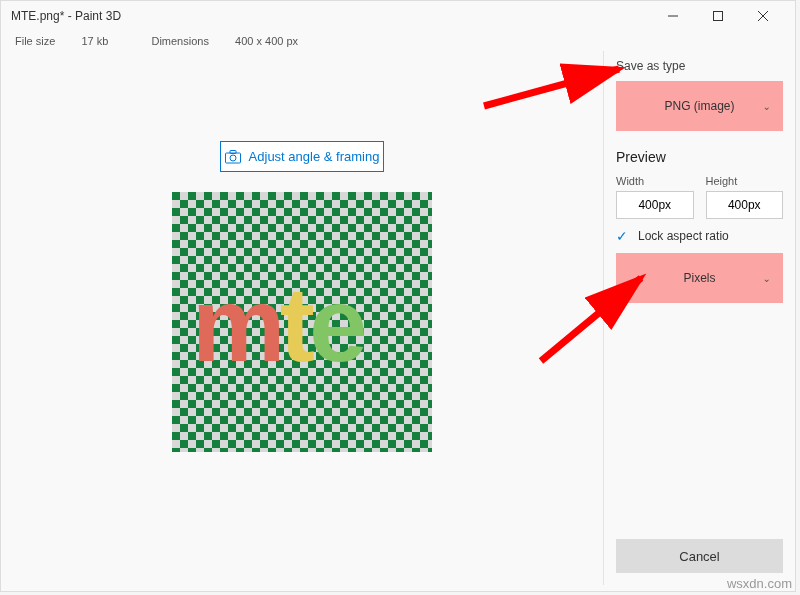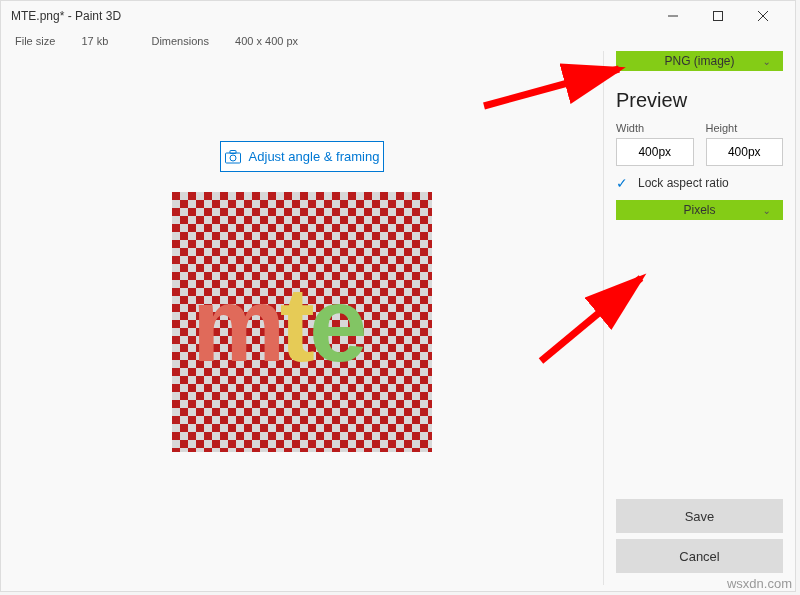--- a/index.html
+++ b/index.html
@@ -8,36 +8,36 @@
     .titlebar { height: 30px; display: flex; align-items: center; padding: 0 10px; font-size: 12px; color: #333; }
     .titlebar-title { flex: 1; }
     .win-controls { display: flex; gap: 0; }
     .win-btn { width: 45px; height: 28px; display: flex; align-items: center; justify-content: center; font-size: 11px; color: #333; }
     .subbar { padding: 4px 14px; font-size: 11px; color: #555; }
     .subbar span { margin-right: 20px; }
     .main { display: flex; height: calc(100% - 56px); }
     .canvas-area { flex: 1; display: flex; flex-direction: column; align-items: center; padding-top: 90px; position: relative; }
     .adjust-btn { border: 1px solid #0078d4; background: white; color: #0078d4; padding: 7px 4px; font-size: 13px; display: flex; align-items: center; gap: 8px; margin-bottom: 20px; cursor: pointer; }
     .camera-icon { width: 16px; height: 14px; display: inline-block; }
-    .canvas-wrap { width: 260px; height: 260px; position: relative; background: #b91c1c; }
+    .canvas-wrap { width: 260px; height: 260px; position: relative; background: #15803d; }
     .checker { position: absolute; inset: 0; background-image:
       linear-gradient(45deg, #d8d8d8 25%, transparent 25%),
       linear-gradient(-45deg, #d8d8d8 25%, transparent 25%),
       linear-gradient(45deg, transparent 75%, #d8d8d8 75%),
       linear-gradient(-45deg, transparent 75%, #d8d8d8 75%);
       background-size: 16px 16px;
       background-position: 0 0, 0 8px, 8px -8px, -8px 0;
     }
     .mte-text { position: absolute; inset: 0; display: flex; align-items: center; justify-content: center; }
     .mte-text svg { width: 230px; }
     .sidebar { width: 192px; border-left: 1px solid #e3e3e3; padding: 0 12px 12px; display: flex; flex-direction: column; font-size: 12px; color: #333; }
     .side-label { font-size: 12px; color: #444; margin: 8px 0 8px; }
-    .dropdown { height: 20px; background: #84cc16; display: flex; align-items: center; justify-content: center; position: relative; cursor: pointer; padding: 0 10px; }
+    .dropdown { height: 50px; background: #fca5a5; display: flex; align-items: center; justify-content: center; position: relative; cursor: pointer; padding: 0 10px; }
     .dropdown .chev { position: absolute; right: 12px; font-size: 10px; color: #555; }
-    .preview-title { font-size: 20px; margin: 18px 0 10px; color: #222; }
+    .preview-title { font-size: 14px; margin: 18px 0 10px; color: #222; }
     .wh-row { display: flex; gap: 12px; }
     .wh-col { flex: 1; }
     .wh-label { font-size: 11px; color: #555; margin-bottom: 4px; display: block; }
     .wh-input { width: 100%; height: 28px; background: white; border: 1px solid #ccc; text-align: center; font-size: 12px; padding: 0 4px; }
     .check-row { display: flex; align-items: center; gap: 8px; margin: 10px 0; font-size: 12px; color: #333; }
     .check-box { width: 14px; height: 14px; color: #0078d4; font-size: 14px; line-height: 1; }
     .spacer { flex: 1; }
     .action-btn { height: 34px; background: #dcdcdc; display: flex; align-items: center; justify-content: center; margin-top: 6px; font-size: 13px; cursor: pointer; }
     .arrow { position: absolute; pointer-events: none; }
     .watermark { position: absolute; bottom: 4px; right: 8px; font-size: 13px; color: #999; }
@@ -88,20 +88,21 @@
         <div class="mte-text">
           <svg viewBox="0 0 240 120">
             <text x="5" y="100" font-family="Arial Rounded MT Bold, Arial, sans-serif" font-size="110" font-weight="bold" letter-spacing="-6">
               <tspan fill="#e06a5a">m</tspan><tspan fill="#e6cb56">t</tspan><tspan fill="#82c564">e</tspan>
             </text>
           </svg>
         </div>
       </div>
     </div>
     <div class="sidebar">
+      <div class="side-label">Save as type</div>
       <div class="dropdown">
         <span>PNG (image)</span>
         <span class="chev">⌄</span>
       </div>
       <div class="preview-title">Preview</div>
       <div class="wh-row">
         <div class="wh-col">
           <span class="wh-label">Width</span>
           <input class="wh-input" value="400px" style="">
         </div>
@@ -112,23 +113,20 @@
       </div>
       <div class="check-row">
         <span class="check-box">✓</span>
         <span>Lock aspect ratio</span>
       </div>
       <div class="dropdown">
         <span>Pixels</span>
         <span class="chev">⌄</span>
       </div>
       <div class="spacer"></div>
-      <div class="action-btn">
-        <span>Save</span>
-      </div>
       <div class="action-btn">
         <span>Cancel</span>
       </div>
     </div>
   </div>
 
   <svg class="arrow" style="left:478px; top:50px;" width="160" height="60">
     <defs>
         <marker id="ah1" markerWidth="10" markerHeight="10" refX="8" refY="3" orient="auto">
           <path d="M0,0 L0,6 L9,3 z" fill="#ff0000"></path>

